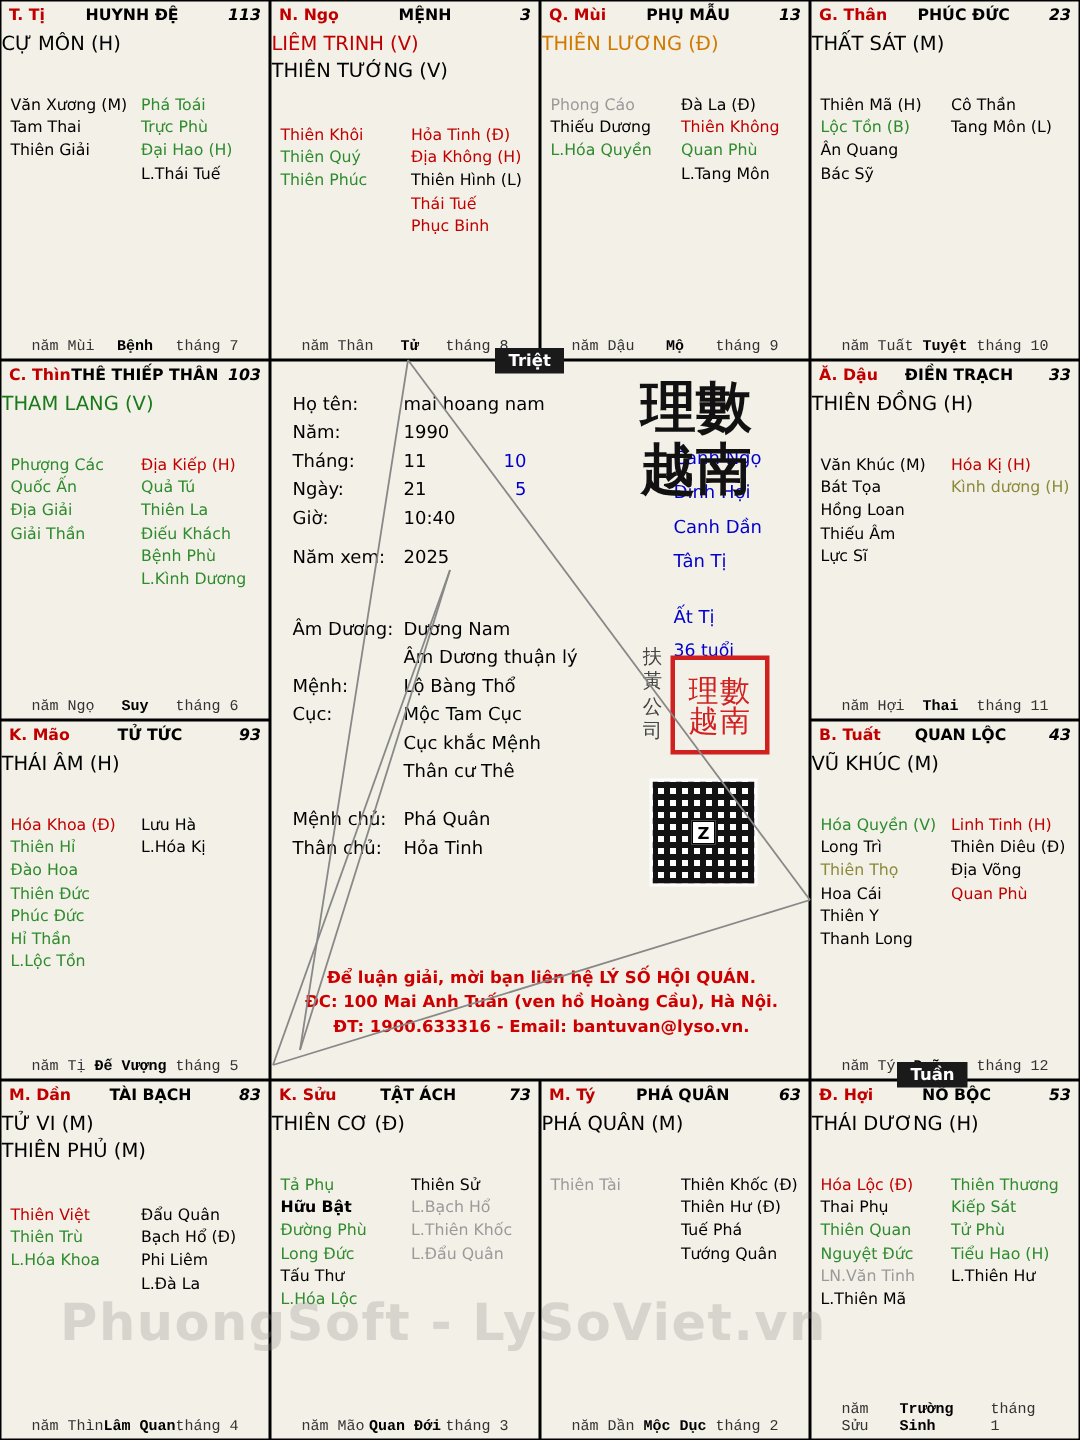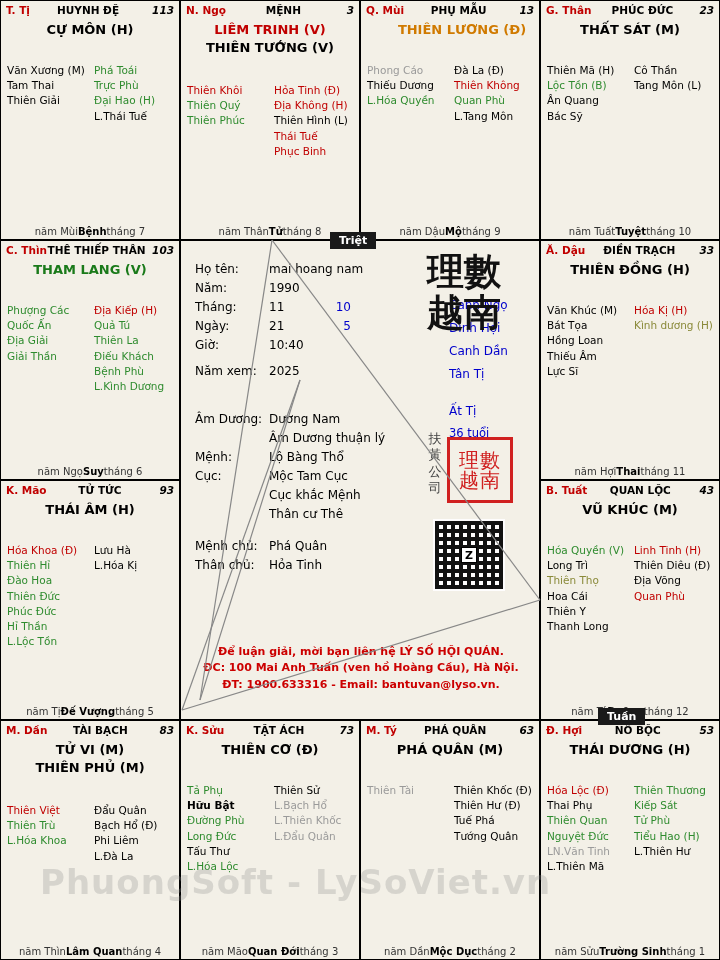--- a/index.html
+++ b/index.html
@@ -47,30 +47,29 @@
     align-items: baseline;
     padding: 3px 5px 0 5px;
     font-size: 10.5px;
     font-weight: bold;
   }
   .p-branch { color: #c00000; }
   .p-name { color: #000; flex: 1; text-align: center; margin-left: -6px; }
   .p-num { color: #000; font-style: italic; }
   
   .p-mainstars {
-    text-align: center;
     margin-top: 5px;
     line-height: 1.35;
-    font-weight: bold;
+    font-weight: normal;
     font-size: 13px;
   }
   .ms-black { color: #000; }
   .ms-red { color: #c00000; }
   .ms-green { color: #1a7a1a; }
-  .ms-orange { color: #d07a00; padding-left: 24px; }
+  .ms-orange { color: #d07a00; }
   
   .p-cols {
     position: absolute;
     top: 62px;
     left: 0;
     right: 0;
     bottom: 26px;
     display: flex;
     padding: 0 6px;
     font-size: 10.5px;
@@ -81,24 +80,25 @@
   .s-black { color: #000; }
   .s-red { color: #c00000; }
   .s-green { color: #2e8b2e; }
   .s-grey { color: #9a9a9a; }
   .s-olive { color: #8a8a3a; }
   
   .p-foot {
     position: absolute;
     left: 0; right: 0; bottom: 2px;
     display: flex;
-    justify-content: center;
+    justify-content: space-between;
     align-items: baseline;
-    padding: 0 5px;
+    padding: 0 20px;
     font-size: 10px;
+    font-family: Liberation Mono, monospace;
   }
   .f-left { color: #333; }
   .f-mid { font-weight: bold; color: #000; }
   .f-right { color: #333; }
   
   .info {
     position: absolute;
     top: 22px;
     left: 14px;
     width: 240px;

